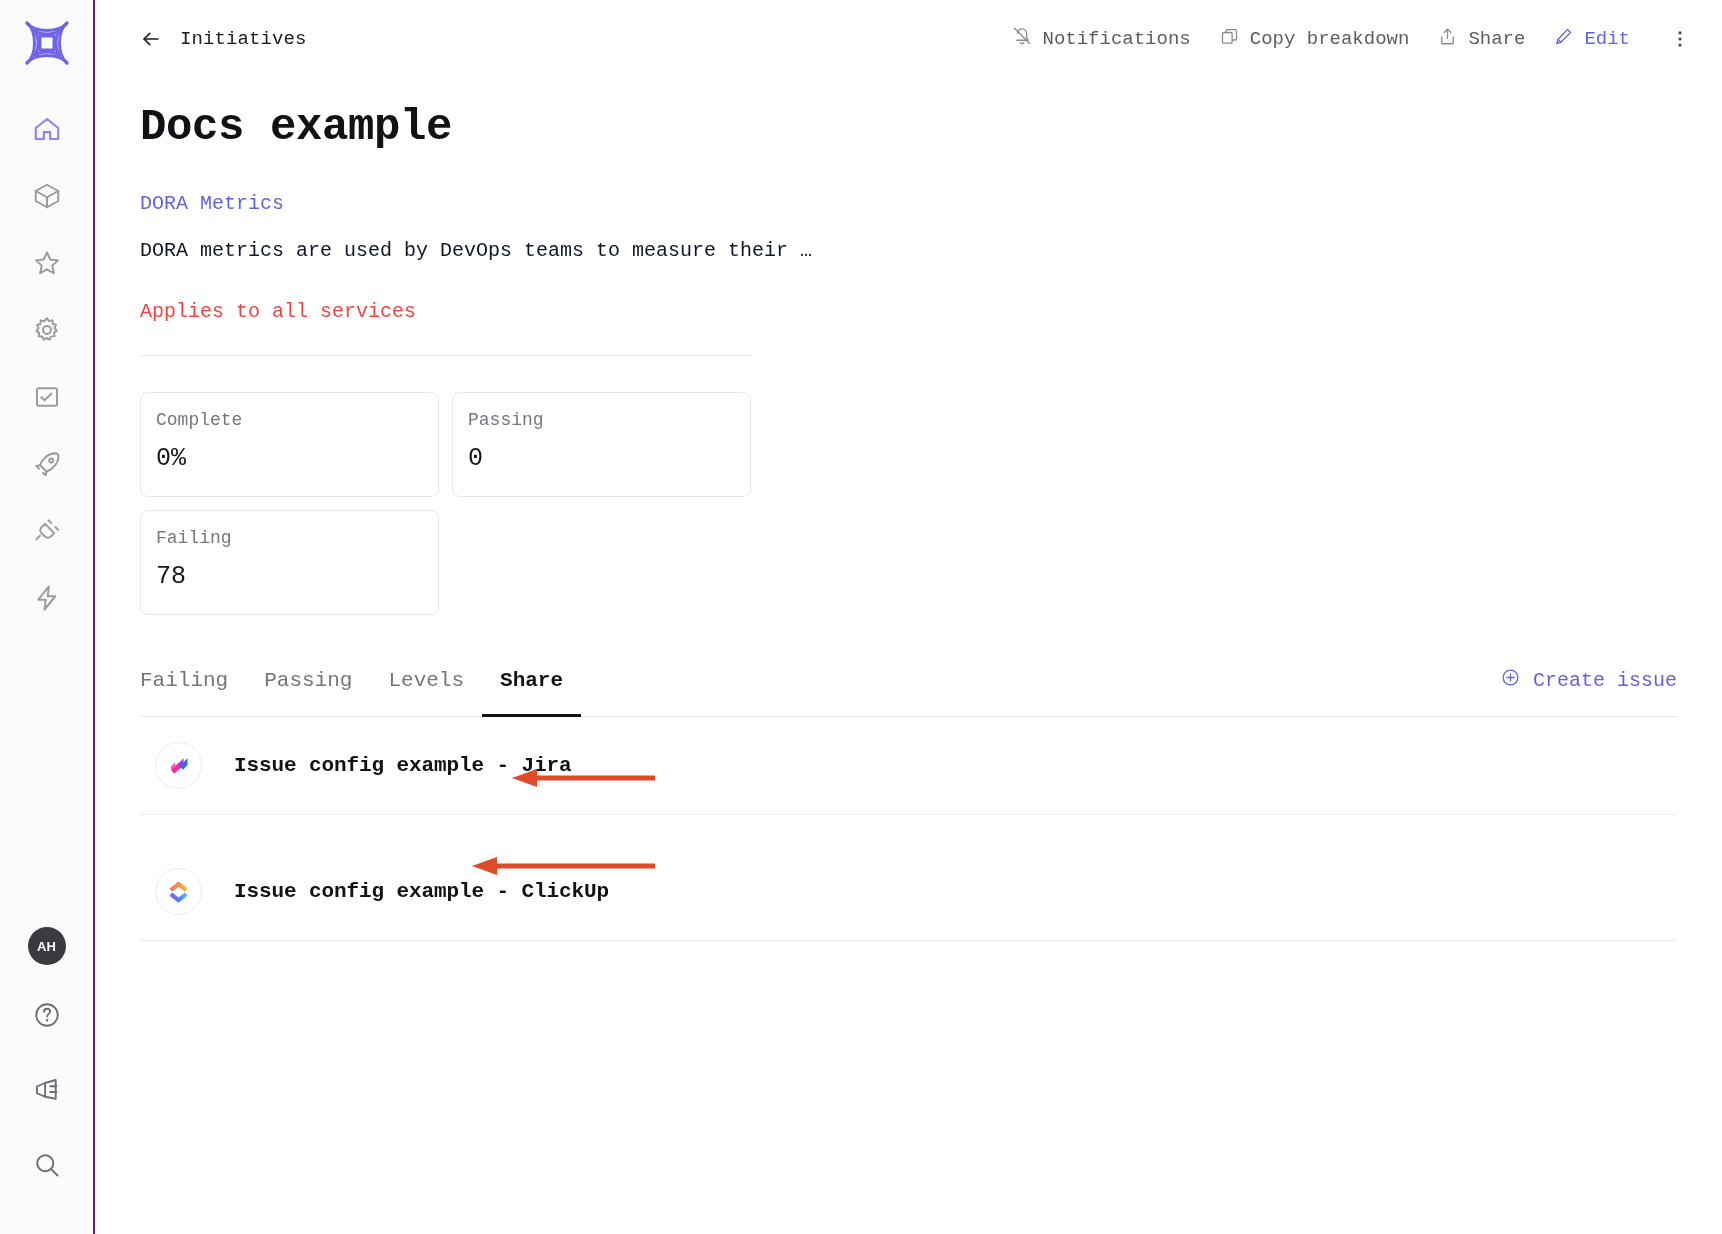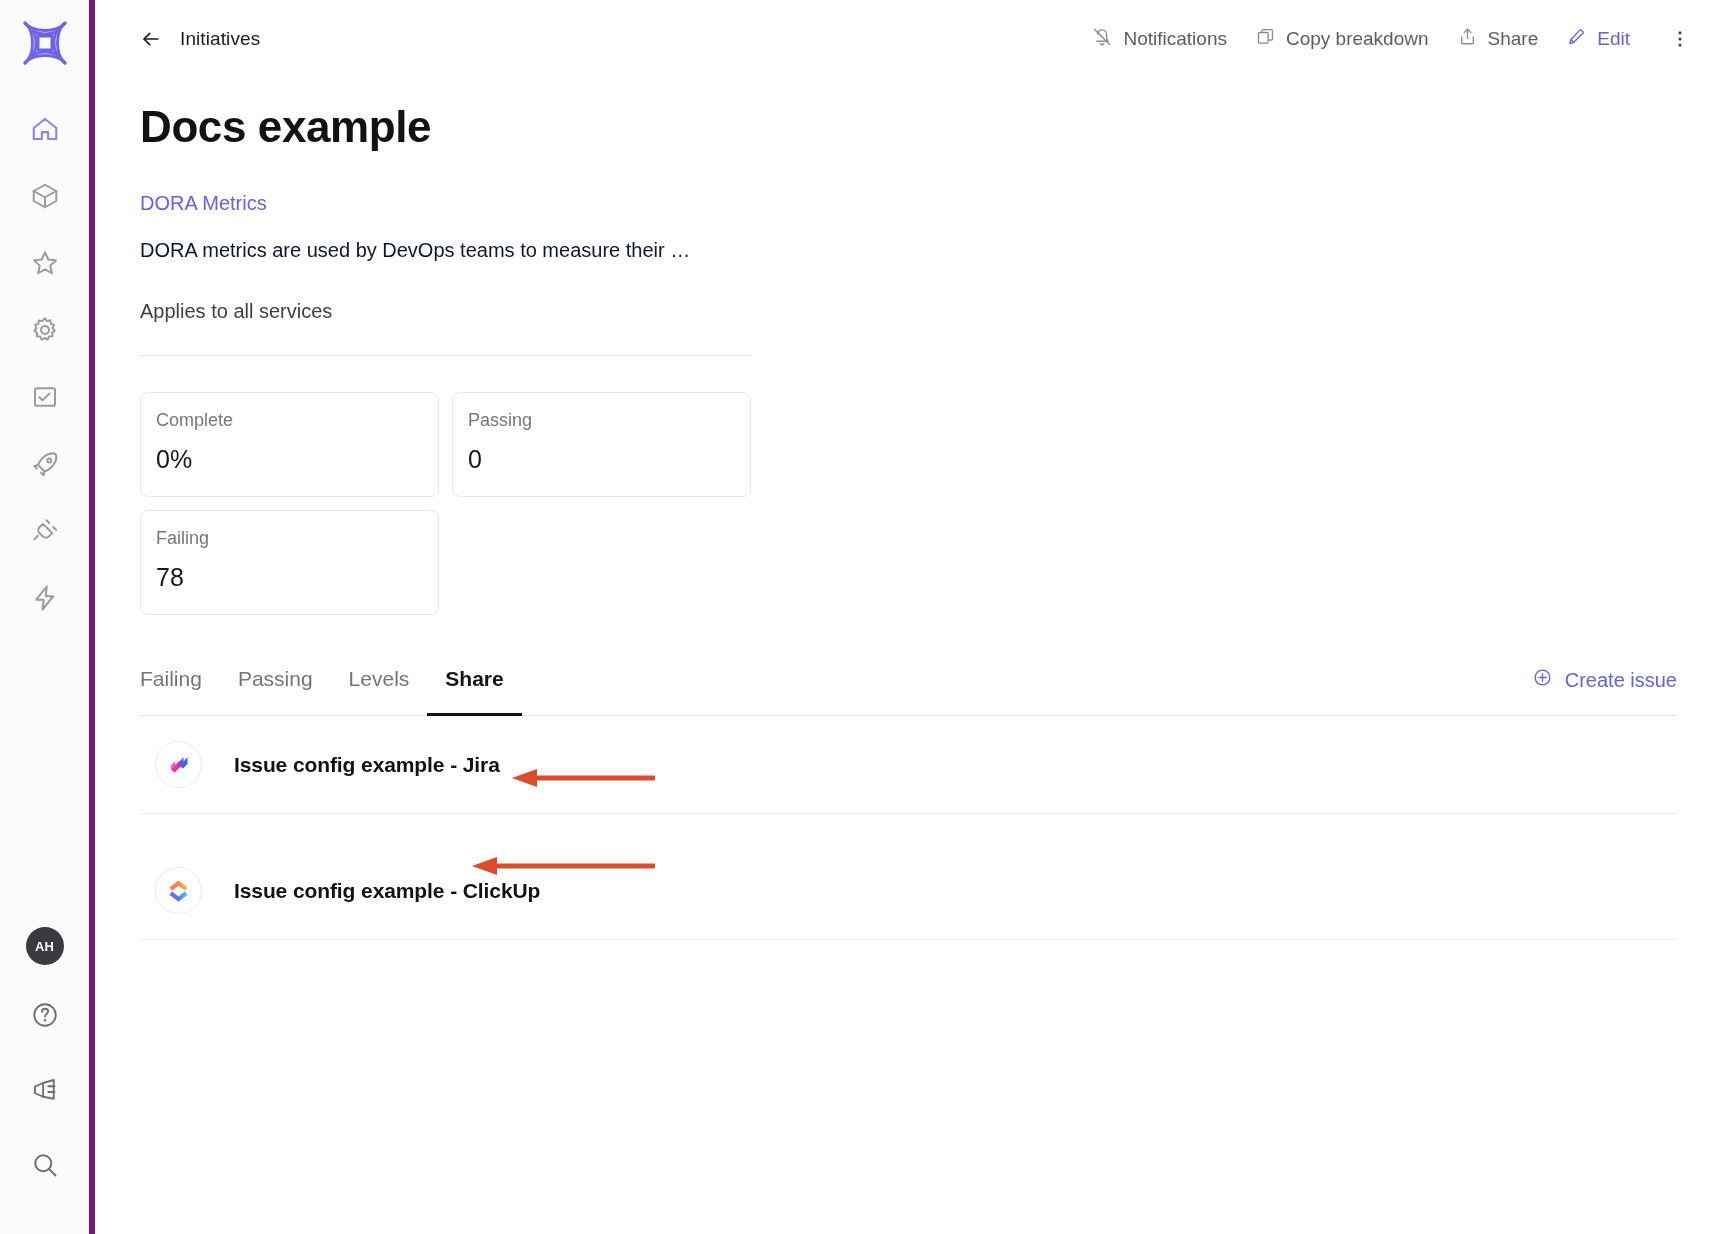--- a/index.html
+++ b/index.html
@@ -18,21 +18,21 @@
     height: 1234px;
     display: flex;
     background: #ffffff;
   }
 
   
   .rail {
     width: 95px;
     height: 1234px;
     background: #fbfbfc;
-    border-right: 6px solid #701a75;
+    border-right: 2px solid #701a75;
     display: flex;
     flex-direction: column;
     align-items: center;
     flex: 0 0 95px;
   }
   .rail-logo {
     margin-top: 14px;
     margin-bottom: 36px;
     width: 58px;
     height: 58px;
@@ -60,20 +60,21 @@
     cursor: pointer;
   }
 
   
   .main {
     flex: 1 1 auto;
     height: 1234px;
     position: relative;
     padding: 0;
     overflow: hidden;
+    font-family: Liberation Mono, monospace;
   }
 
   
   .topbar {
     display: flex;
     align-items: center;
     height: 78px;
     padding: 0 18px 0 45px;
   }
   .back-row { display: flex; align-items: center; gap: 18px; cursor: pointer; }
@@ -128,21 +129,21 @@
     display: inline-block;
     cursor: pointer;
   }
   .metric-desc {
     font-size: 20px;
     color: #0f172a;
     margin-bottom: 38px;
   }
   .applies-line {
     font-size: 20px;
-    color: #404040;
+    color: #ef4444;
     margin-bottom: 32px;
   }
   .hr-rule {
     width: 612px;
     height: 1px;
     background: #e4e4e9;
     border: 0;
     margin-bottom: 36px;
   }
 

